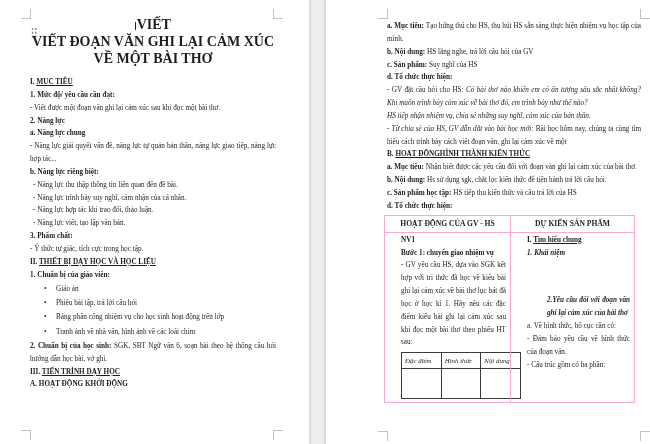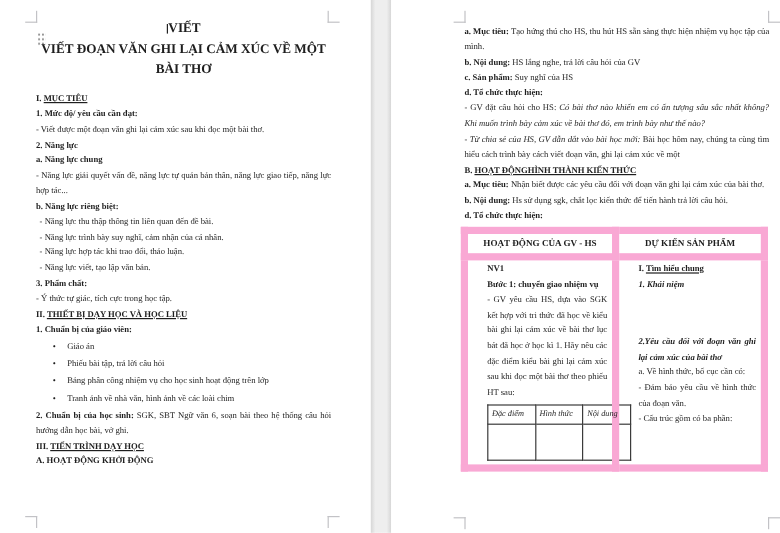--- a/index.html
+++ b/index.html
@@ -19,42 +19,42 @@
   #right-content { left:61px; top:20px; width:254px; }
 
   .par { margin:0; font-size:7.2px; line-height:12.85px; text-align:justify; }
   .par .b, .title { font-weight:bold; }
   .par .i { font-style:italic; }
   .par .u { text-decoration:underline; }
   .par.indent { padding-left:3px; }
   .par.bullet { padding-left:26px; position:relative; margin:1.4px 0; text-align:left; }
   .par.bullet::before { content:"\2022"; position:absolute; left:14px; top:0; }
   .par.gap-sm { }
-  .par.gap-lg { margin-top:35px; }
+  .par.gap-lg { margin-top:35px;margin-left:20px; }
 
   .title-block { margin-bottom:9px; }
-  .title { text-align:center; font-size:11px; line-height:17px; }
+  .title { text-align:center; font-size:14px; line-height:17px; }
   .caret { display:inline-block; width:1px; height:8px; background:#222; vertical-align:-1px; margin-right:0.5px; }
 
   
   .mark { position:absolute; width:9px; height:9px; }
   .mark.tl { border-right:1px solid #c2c2c6; border-bottom:1px solid #c2c2c6; }
   .mark.tr { border-left:1px solid #c2c2c6;  border-bottom:1px solid #c2c2c6; }
   .mark.bl { border-right:1px solid #c2c2c6; border-top:1px solid #c2c2c6; }
   .mark.br { border-left:1px solid #c2c2c6;  border-top:1px solid #c2c2c6; }
 
   
   .drag-dots { position:absolute; left:31px; top:27px; width:7px; height:11px;
     background-image:radial-gradient(circle, #8a8a8a 0.7px, transparent 1px);
     background-size:3.2px 3.8px; }
 
   
   table.activity { border-collapse:collapse; margin-left:-3px; margin-top:2px; width:250px;
     table-layout:fixed; }
-  table.activity, table.activity th, table.activity td { border:6px solid #f9a8d4; }
+  table.activity, table.activity th, table.activity td { border:1px solid #f9a8d4; }
   table.activity th { font-size:7.6px; line-height:11px; padding:2.5px 1px; text-align:center; }
   table.activity td { vertical-align:top; padding:1px 4px 3px 16px; }
   table.activity col.c1 { width:126px; }
   table.activity col.c2 { width:124px; }
 
   table.inner { border-collapse:collapse; margin-top:3px; width:120px; table-layout:fixed; }
   table.inner, table.inner th, table.inner td { border:1px solid #3b3b3b; }
   table.inner th { font-size:6.9px; font-weight:normal; font-style:italic; padding:2px 1px; text-align:left; padding-left:3px; }
   table.inner td.empty { height:25px; }
 </style>
@@ -108,24 +108,26 @@
   <div class="mark bl" style="left:52px; top:431px;"></div>
   <div class="mark br" style="left:314px; top:431px;"></div>
 
   <div class="content" id="right-content">
     <div>
         <p class="par"><span class="b">a. Mục tiêu: </span><span>Tạo hứng thú cho HS, thu hút HS sẵn sàng thực hiện nhiệm vụ học tập của mình.</span></p>
         <p class="par"><span class="b">b. Nội dung: </span><span>HS lắng nghe, trả lời câu hỏi của GV</span></p>
         <p class="par"><span class="b">c. Sản phẩm: </span><span>Suy nghĩ của HS</span></p>
         <p class="par"><span class="b">d. Tổ chức thực hiện:</span></p>
         <p class="par"><span>- GV đặt câu hỏi cho HS: </span><span class="i">Có bài thơ nào khiến em có ấn tượng sâu sắc nhất không? Khi muốn trình bày cảm xúc về bài thơ đó, em trình bày như thế nào?</span></p>
+        <p class="par"><span class="i">HS tiếp nhận nhiệm vụ, chia sẻ những suy nghĩ, cảm xúc của bản thân.</span></p>
         <p class="par"><span class="i">- Từ chia sẻ của HS, GV dẫn dắt vào bài học mới: </span><span>Bài học hôm nay, chúng ta cùng tìm hiểu cách trình bày cách viết đoạn văn, ghi lại cảm xúc về một</span></p>
         <p class="par"><span class="b">B. </span><span class="b u">HOẠT ĐỘNGHÌNH THÀNH KIẾN THỨC</span></p>
         <p class="par"><span class="b">a. Mục tiêu: </span><span>Nhận biết được các yêu cầu đối với đoạn văn ghi lại cảm xúc của bài thơ.</span></p>
         <p class="par"><span class="b">b. Nội dung: </span><span>Hs sử dụng sgk, chắt lọc kiến thức để tiến hành trả lời câu hỏi.</span></p>
+        <p class="par"><span class="b">c. Sản phẩm học tập: </span><span>HS tiếp thu kiến thức và câu trả lời của HS</span></p>
         <p class="par"><span class="b">d. Tổ chức thực hiện:</span></p>
       </div>
 
     <table class="activity">
       <colgroup>
           <col class="c1">
           <col class="c2">
         </colgroup>
       <tbody>
           <tr>

